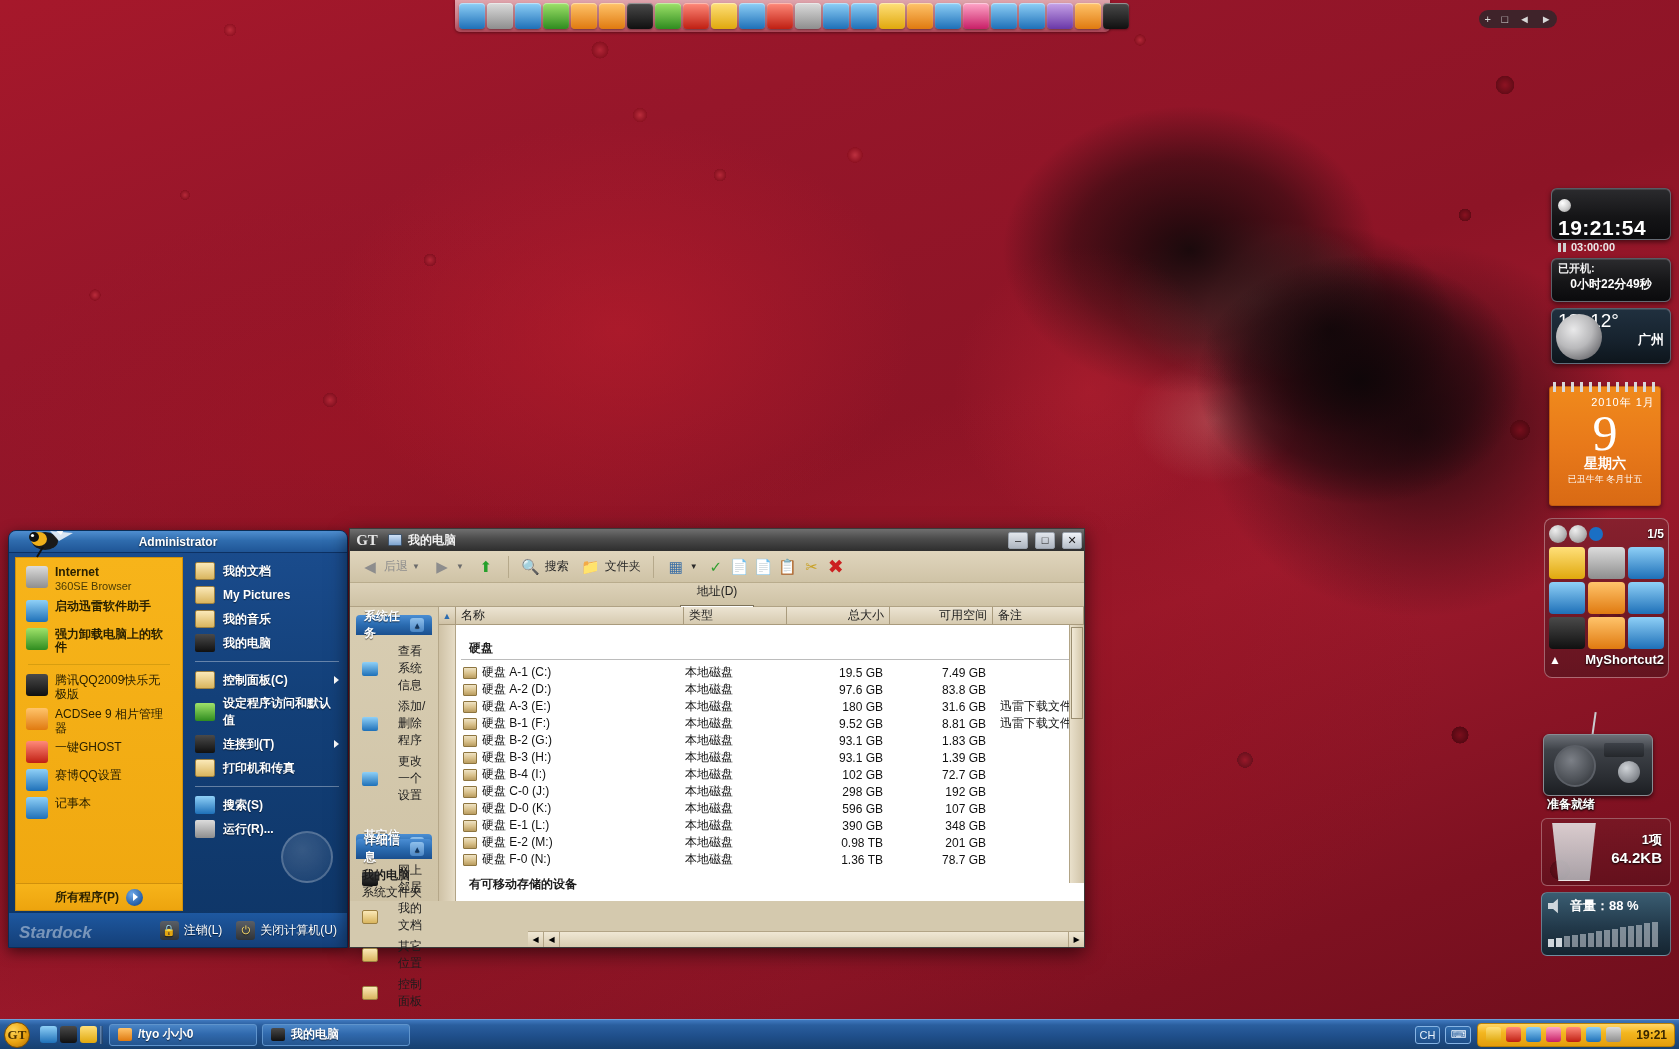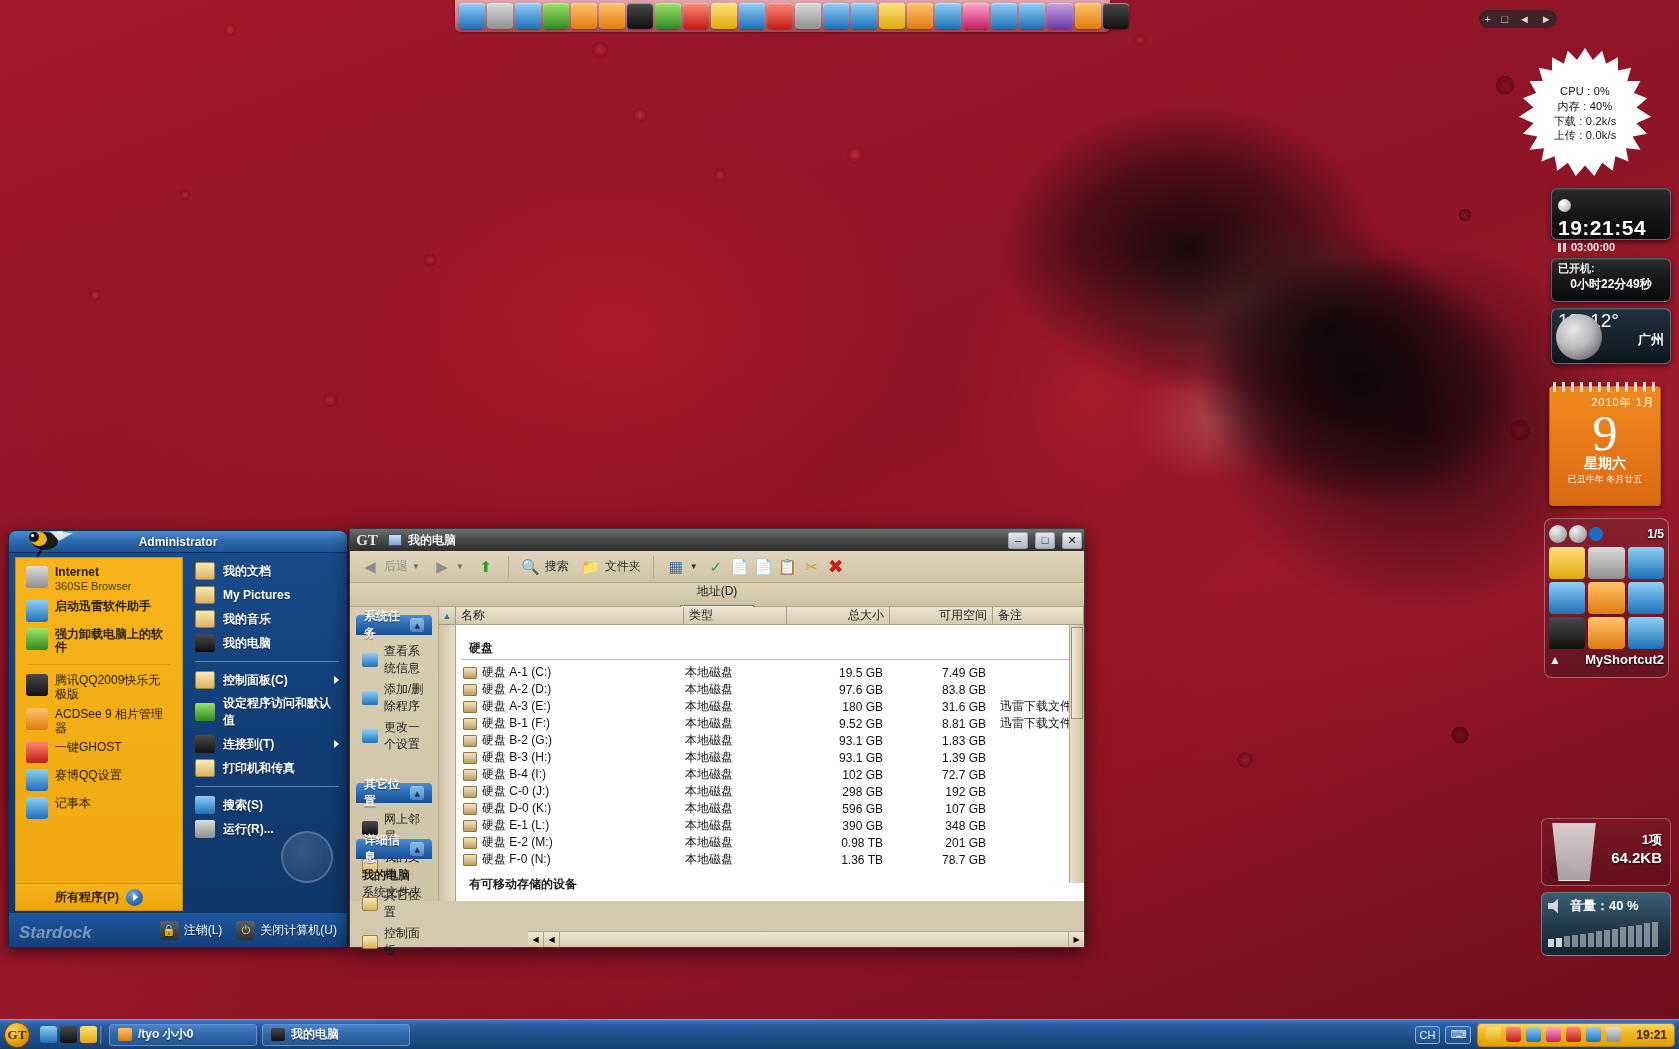--- a/index.html
+++ b/index.html
@@ -324,21 +324,21 @@
   .panel-head {
     height: 20px; border-radius: 4px 4px 0 0; margin-bottom: 4px;
     background: linear-gradient(180deg, #4a8ed4 0%, #2a6bb0 50%, #1a4f8e 100%);
     display: flex; align-items: center; padding: 0 8px; color: #fff; font-size: 12px; font-weight: bold;
     text-shadow: 0 1px 1px rgba(0,0,0,.6);
   }
   .panel-head .chev { margin-left: auto; width: 14px; height: 14px; border-radius: 3px;
     background: linear-gradient(180deg,#8fc0ec,#4b86c4); display:flex;align-items:center;justify-content:center;
     font-size: 8px; color: #10355f; }
   .panel-body { padding: 2px 4px 10px 6px; }
-  .panel-row { display: flex; align-items: center; gap: 6px; padding: 2px 0; font-size: 12px; color: #1c1c1c; }
+  .panel-row { display: flex; align-items: center; gap: 20px; padding: 2px 0; font-size: 12px; color: #1c1c1c; }
   .panel-row .ic { width: 16px; height: 14px; flex: 0 0 16px; border-radius: 2px; }
   #ex-details { position: absolute; left: 6px; right: 6px; bottom: -4px; }
   #ex-details .dbody { padding: 4px 6px; font-size: 12px; color: #1c1c1c; }
   #ex-details .dbody b { font-weight: bold; }
 
   #ex-listwrap { flex: 1; position: relative; background: #fff; display: flex; flex-direction: column; }
   #ex-colhdr { height: 18px; display: flex; background: linear-gradient(180deg, #ece4d2 0%, #d6cab0 100%);
     border-bottom: 1px solid #a99b7d; font-size: 12px; color: #1d1d1d; }
   #ex-colhdr .updir { width: 17px; display:flex;align-items:center;justify-content:center;
     border-right: 1px solid #a99b7d; background: linear-gradient(180deg,#e8e0cd,#cfc2a6); }
@@ -453,29 +453,20 @@
   </div>
 <div id="top-right-btns">
     <span>+</span>
     <span>□</span>
     <span>◄</span>
     <span>►</span>
   </div>
 
 <div id="gadgets">
 
-  <div id="sysmon">
-    <div class="burst"></div>
-    <div class="lines">
-      <div>CPU : 0%</div>
-      <div>内存 : 40%</div>
-      <div>下载 : 0.2k/s</div>
-      <div>上传 : 0.0k/s</div>
-    </div>
-  </div>
 
   <div class="gadget-panel" id="clock-gadget">
     <div class="time"><span class="moonball"></span><span>19:21:54</span></div>
     <div class="sub"><span class="pausebars"></span><span>03:00:00</span></div>
   </div>
 
   <div class="gadget-panel" id="uptime-gadget">
     <div class="lbl">已开机:</div>
     <div class="val">0小时22分49秒</div>
   </div>
@@ -513,33 +504,42 @@
         <div class="si i-dark"></div>
         <div class="si i-orange"></div>
         <div class="si i-blue"></div>
       </div>
     <div class="foot">
       <span style="color:#fff">▲</span>
       <span class="label">MyShortcut2</span>
     </div>
   </div>
 
+  <div id="radio-gadget">
+    <div class="antenna"></div>
+    <div class="body">
+      <div class="speaker"></div>
+      <div class="display"></div>
+      <div class="knob"></div>
+    </div>
+    <div class="status">准备就绪</div>
+  </div>
 
   <div id="bin-gadget">
     <div class="can"></div>
     <div class="txt">
       <div class="a">1项</div>
       <div class="b">64.2KB</div>
     </div>
   </div>
 
   <div id="vol-gadget">
     <div class="top">
       <span class="spk"></span>
-      <span>音量：40 %</span>
+      <span>音量：88 %</span>
     </div>
     <div class="bars" id="vol-bars">
         <i style="height: 8px; opacity: 1;"></i>
         <i style="height: 9.3px; opacity: 1;"></i>
         <i style="height: 10.6px; opacity: 0.55;"></i>
         <i style="height: 11.9px; opacity: 0.55;"></i>
         <i style="height: 13.2px; opacity: 0.55;"></i>
         <i style="height: 14.5px; opacity: 0.55;"></i>
         <i style="height: 15.8px; opacity: 0.55;"></i>
         <i style="height: 17.1px; opacity: 0.55;"></i>

